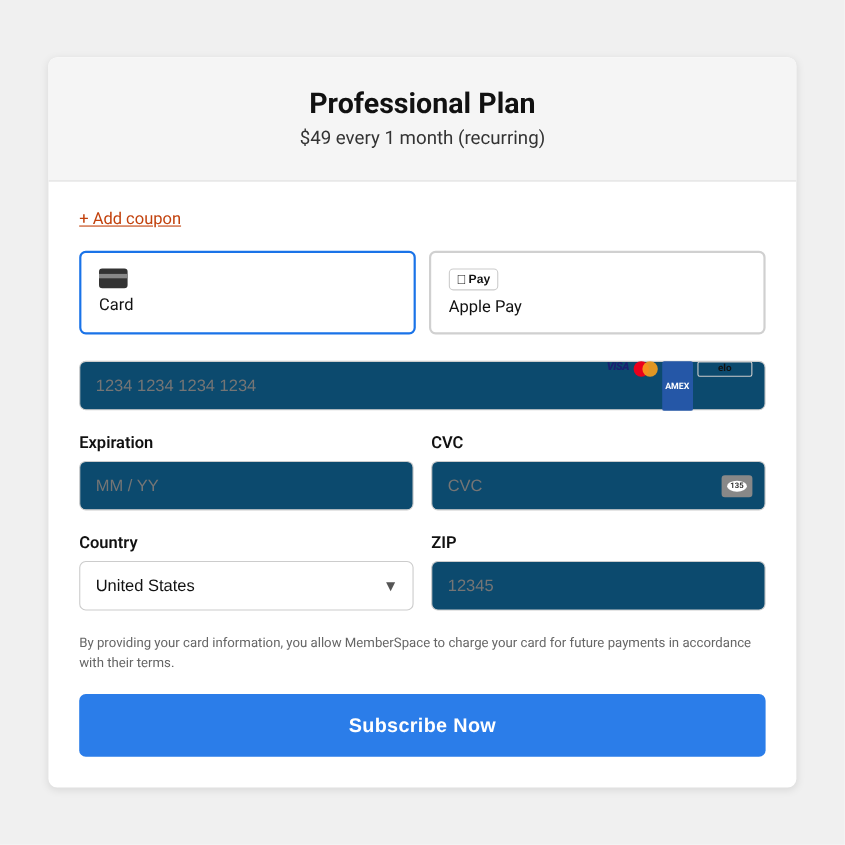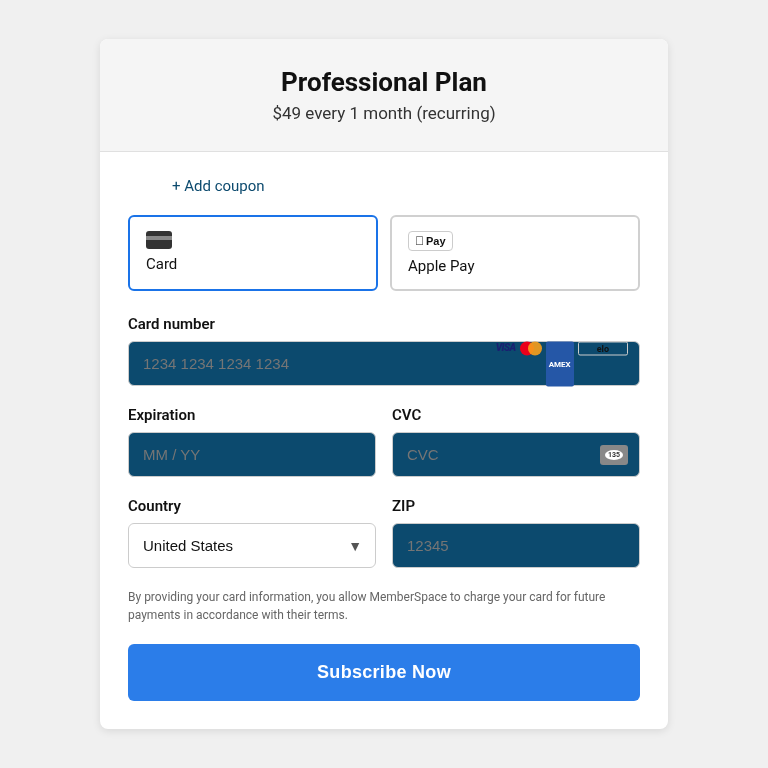--- a/index.html
+++ b/index.html
@@ -7,21 +7,21 @@
       font-family: -apple-system, BlinkMacSystemFont, 'Segoe UI', Roboto, sans-serif;
       background: #f0f0f0;
       display: flex;
       justify-content: center;
       align-items: center;
       min-height: 768px;
       width: 768px;
     }
     .container {
       background: #fff;
-      width: 568px;
+      width: 680px;
       border-radius: 8px;
       overflow: hidden;
       box-shadow: 0 2px 8px rgba(0,0,0,0.1);
     }
     .plan-header {
       background: #f5f5f5;
       text-align: center;
       padding: 28px 20px;
       border-bottom: 1px solid #e0e0e0;
     }
@@ -33,25 +33,25 @@
     }
     .plan-price {
       font-size: 17px;
       color: #333;
     }
     .body {
       padding: 24px 28px 28px;
     }
     .add-coupon {
       font-size: 15px;
-      color: #0c4a6e;
+      color: #c2410c;
+      text-decoration: underline;
       cursor: pointer;
       margin-bottom: 20px;
       display: inline-block;
-      margin-left: 44px;
     }
     .payment-methods {
       display: flex;
       gap: 12px;
       margin-bottom: 24px;
     }
     .payment-option {
       flex: 1;
       border: 2px solid #d0d0d0;
       border-radius: 6px;
@@ -279,21 +279,20 @@
       <div class="payment-option">
         <div class="apple-pay-badge">
           <span class="apple-logo"></span>
           <span>Pay</span>
         </div>
         <span class="payment-option-label">Apple Pay</span>
       </div>
     </div>
 
     <div class="form-section">
-      <label class="form-label">Card number</label>
       <div class="card-number-wrapper">
         <input class="form-input" type="text" placeholder="1234 1234 1234 1234" style="">
         <div class="card-brands">
           <span class="brand-visa">VISA</span>
           <span class="brand-mc">
             <span class="brand-mc-left"></span>
             <span class="brand-mc-right"></span>
           </span>
           <span class="brand-amex">AMEX</span>
           <span class="brand-elo">elo</span>

